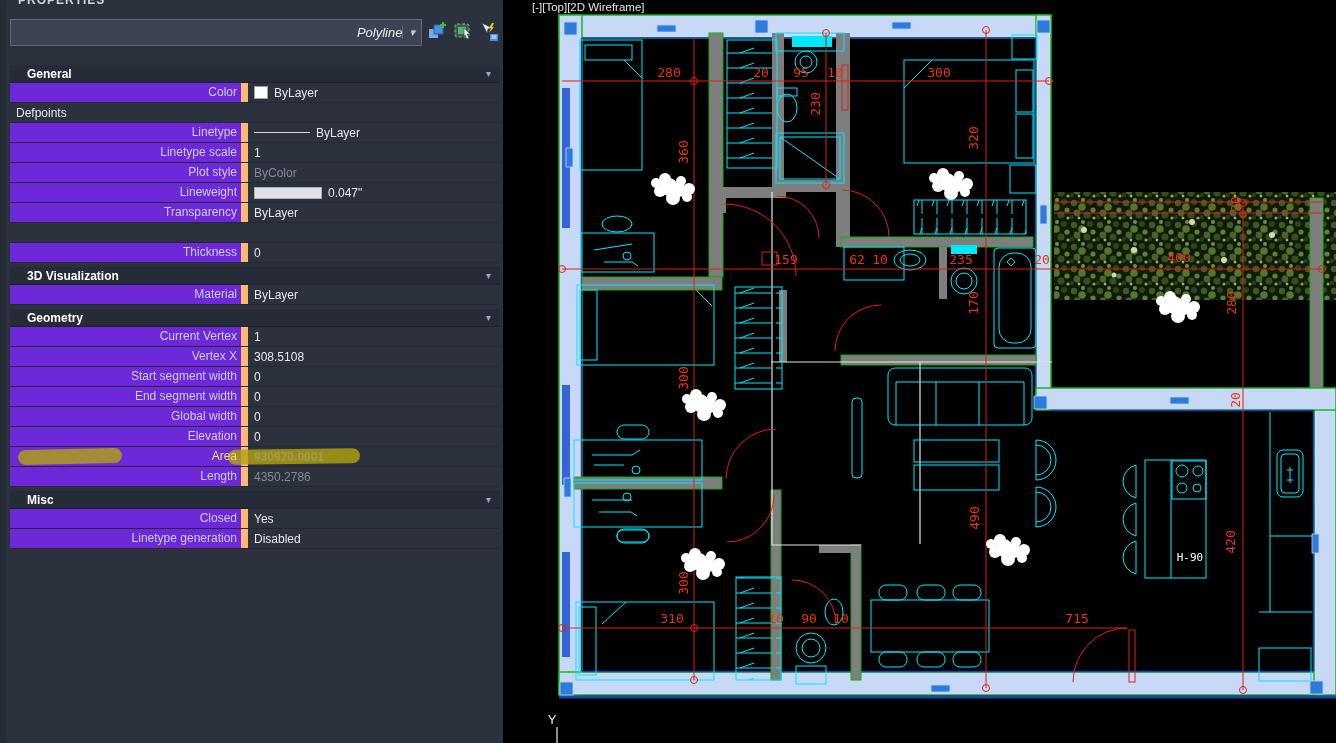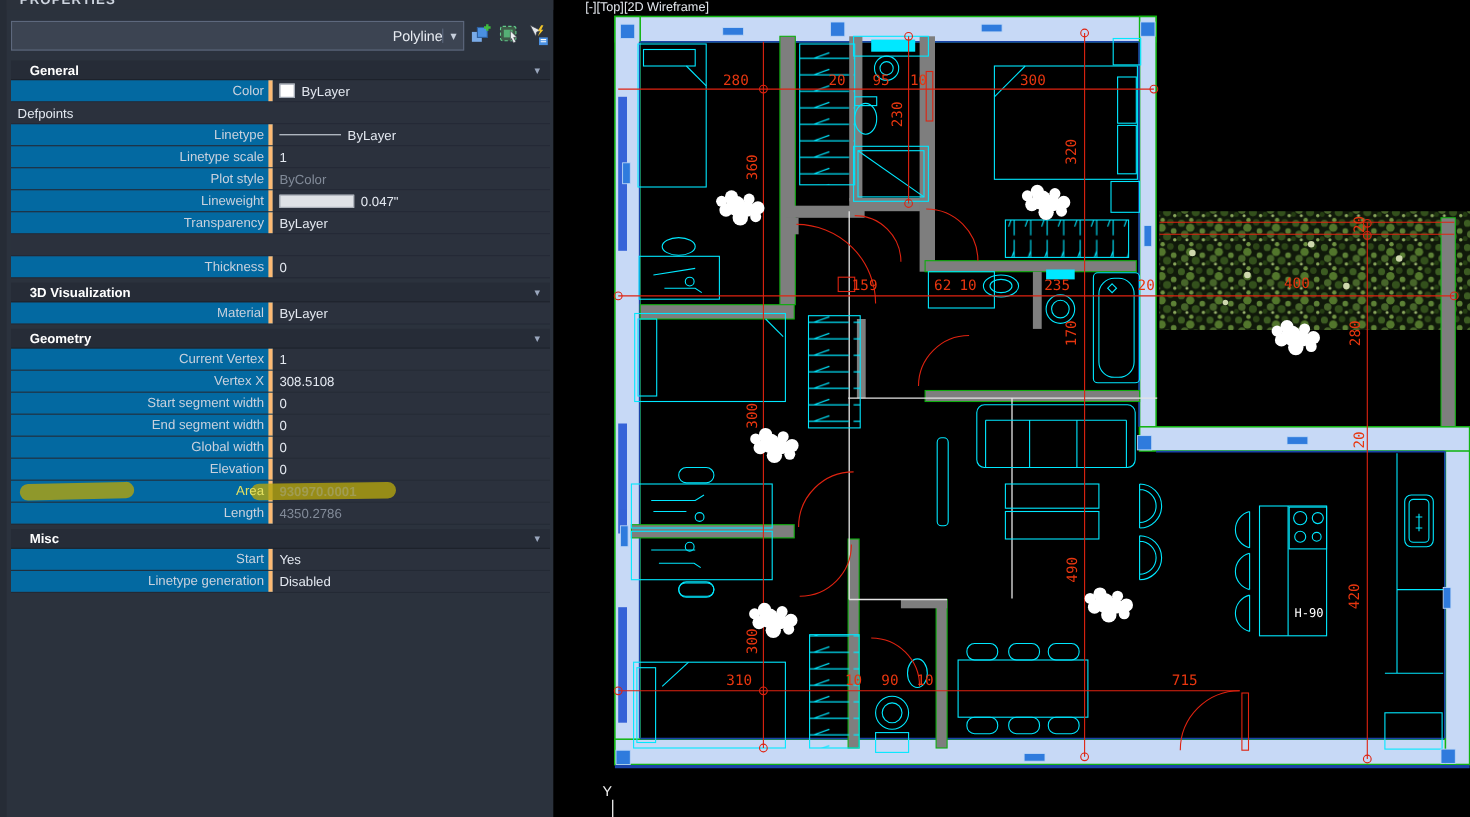--- a/index.html
+++ b/index.html
@@ -3,33 +3,33 @@
 <meta charset="utf-8">
 <style>
   html,body{margin:0;padding:0;background:#000;width:1336px;height:743px;overflow:hidden;
             font-family:"Liberation Sans",sans-serif;-webkit-font-smoothing:antialiased;}
   
   .panel{position:absolute;left:0;top:0;width:503px;height:743px;background:#2b323d;
          border-left:6px solid #262c36;box-sizing:border-box;text-align:right;}
   .pal-title{height:9px;overflow:hidden;background:#2b313b;position:relative;}
   .pal-title span{position:absolute;top:-7px;left:12px;font-size:12px;font-weight:bold;
                   letter-spacing:1px;color:#cdd4de;}
-  .combo-row{display:flex;align-items:center;margin:9px 3px 8px 4px;height:29px;gap:3px;}
+  .combo-row{display:flex;align-items:center;margin:9px 3px 18px 4px;height:29px;gap:3px;font-style:italic;}
   .combo{flex:1;height:27px;background:#3c4452;border:1px solid #5d687d;display:flex;
          align-items:center;color:#e8ecf2;font-size:13px;padding:0 6px;box-sizing:border-box;}
   .combo-txt{flex:1;}
   .combo-arrow{color:#c6cedb;font-size:11px;padding-left:6px;border-left:1px solid #5d687d;}
   .tbtn{width:23px;height:24px;background:transparent;border:none;padding:0;cursor:pointer;}
   .sec{margin:0 3px 4px 4px;}
   .sec-h{height:17px;background:#262c37;display:flex;align-items:center;padding-left:17px;
          color:#fff;font-size:12px;font-weight:bold;border-bottom:1px solid #1c212a;}
   .chev{margin-left:auto;margin-right:9px;color:#9aa7bd;font-size:10px;font-weight:normal;}
   .row{display:flex;height:19px;border-bottom:1px solid #232834;font-size:12px;position:relative;}
-  .lab{width:238px;background:#0369a1;color:#c9d1dd;padding:2px 4px 0 24px;
-       box-sizing:border-box;border-right:4px solid #fdba74;white-space:nowrap;overflow:hidden;}
+  .lab{width:238px;background:#6d28d9;color:#c9d1dd;padding:2px 4px 0 24px;
+       box-sizing:border-box;border-right:7px solid #fdba74;white-space:nowrap;overflow:hidden;}
   .val{flex:1;background:#2b313d;color:#e4e9f1;padding:0 4px 0 6px;display:flex;
        align-items:center;gap:6px;white-space:nowrap;overflow:hidden;}
   .muted{color:#828b99;}
   .swatch{width:12px;height:11px;background:#fff;border:1px solid #9aa2ae;display:inline-block;}
   .ltline{width:56px;height:0;border-top:1.5px solid #cfd6df;display:inline-block;}
   .lwbar{width:66px;height:10px;background:#dfe2e6;border:1px solid #aab0b8;display:inline-block;}
   .hl .lab span{color:#e5e160;position:relative;z-index:2;}
   .hl .val span{color:#a09c52;position:relative;z-index:2;font-weight:bold;}
   .mk{position:absolute;height:15px;background:#b3a40e;opacity:.8;border-radius:8px;top:2px;z-index:1;}
   .mk1{left:8px;width:104px;transform:rotate(-1.2deg);}
@@ -212,21 +212,21 @@
         </div>
     </div>
   </div>
 
   <div class="sec">
     <div class="sec-h">
       <span>Misc</span>
       <span class="chev">▾</span>
     </div>
     <div class="row">
-      <div class="lab"><span>Start</span></div>
+      <div class="lab"><span>Closed</span></div>
       <div class="val">
           <span>Yes</span>
         </div>
     </div>
     <div class="row">
       <div class="lab"><span>Linetype generation</span></div>
       <div class="val">
           <span>Disabled</span>
         </div>
     </div>

